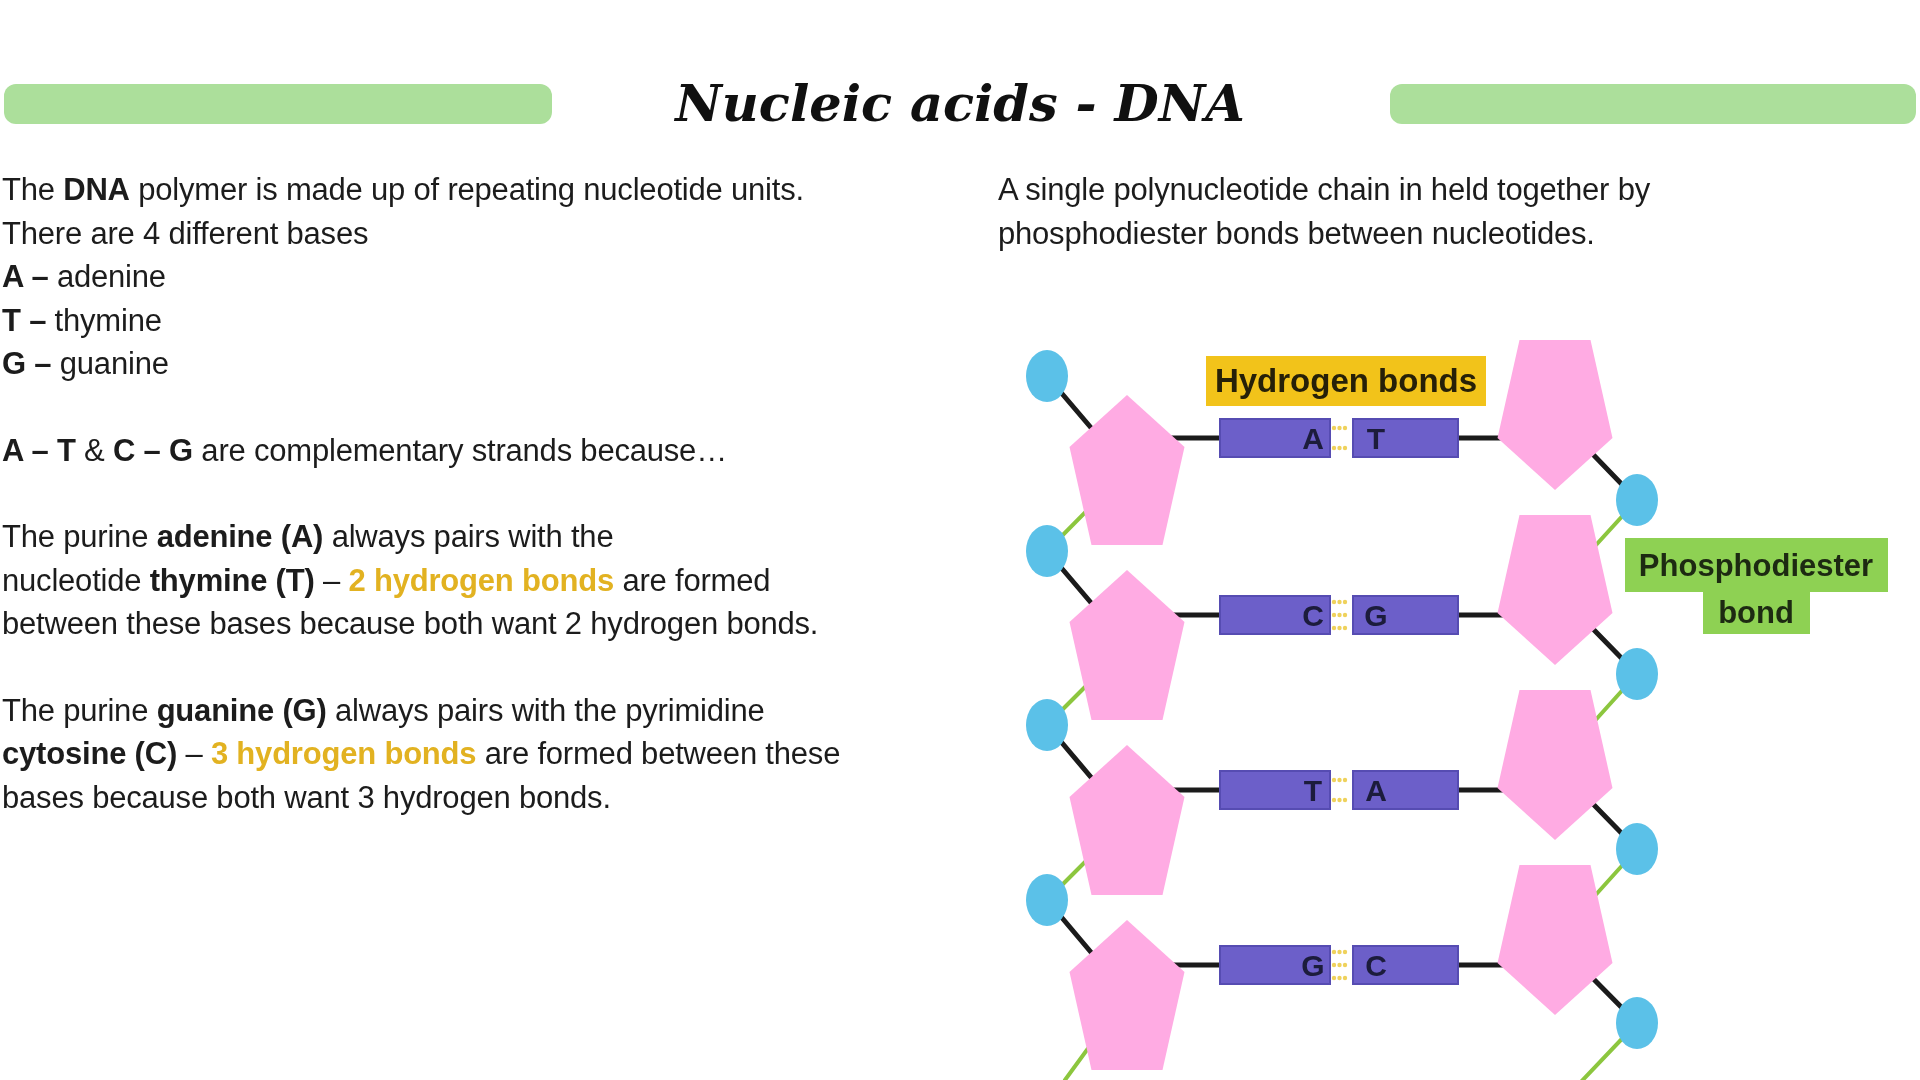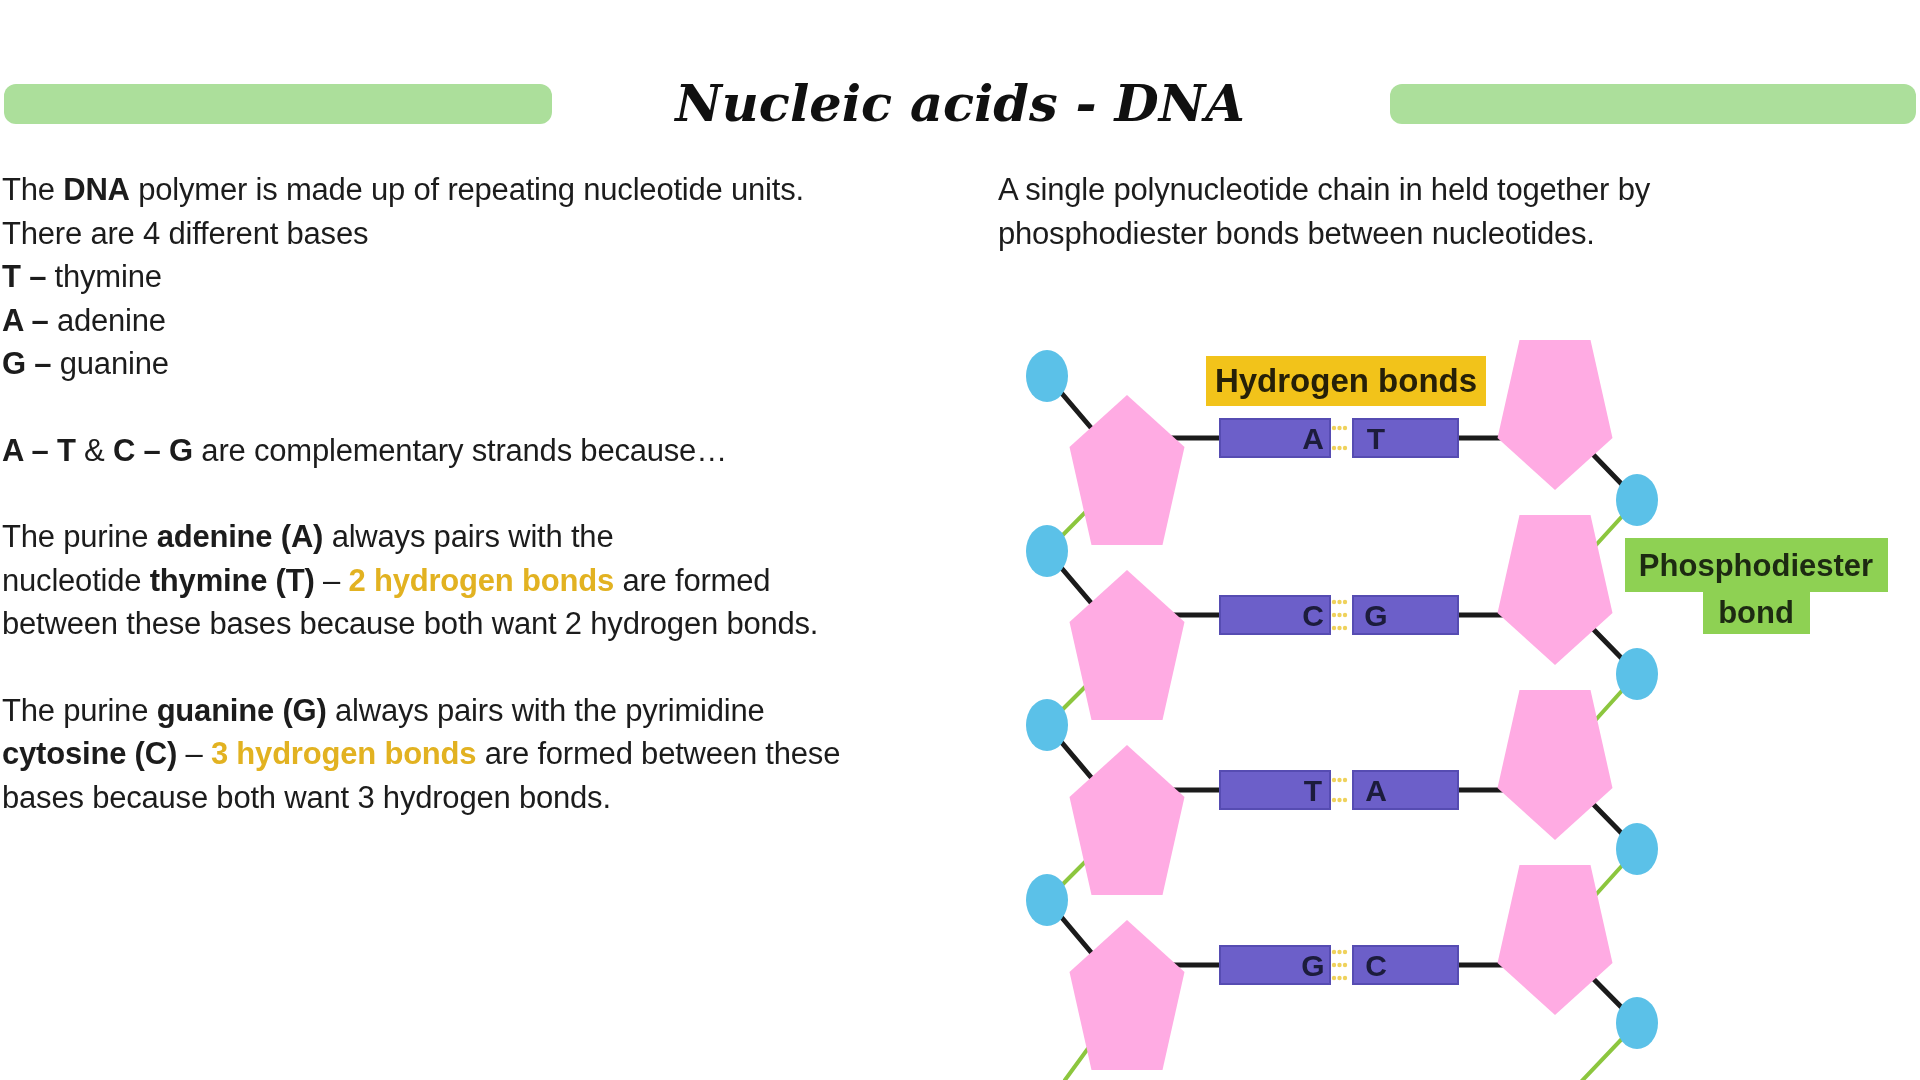--- a/index.html
+++ b/index.html
@@ -30,22 +30,22 @@
 <body style="color: rgb(28, 28, 28);">
 
 <div class="title-bar left" style="background: rgb(172, 223, 155);"></div>
 <div class="title-bar right" style="background: rgb(172, 223, 155);"></div>
 <h1 class="page-title">Nucleic acids - DNA</h1>
 
 <div class="text-col left">
   <div class="para">
       <div class="line"><span>The </span><span class="b">DNA</span><span> polymer is made up of repeating nucleotide units.</span></div>
       <div class="line"><span>There are 4 different bases</span></div>
+      <div class="line"><span class="b">A – </span><span>adenine</span></div>
       <div class="line"><span class="b">T – </span><span>thymine</span></div>
-      <div class="line"><span class="b">A – </span><span>adenine</span></div>
       <div class="line"><span class="b">G – </span><span>guanine</span></div>
     </div>
   <div class="para">
       <div class="line"><span class="b">A – T</span><span> &amp; </span><span class="b">C – G</span><span> are complementary strands because…</span></div>
     </div>
   <div class="para">
       <div class="line"><span>The purine </span><span class="b">adenine (A)</span><span> always pairs with the</span></div>
       <div class="line"><span>nucleotide </span><span class="b">thymine (T)</span><span> – </span><span class="b" style="color: rgb(226, 178, 33); text-align: center;">2 hydrogen bonds</span><span> are formed</span></div>
       <div class="line"><span>between these bases because both want 2 hydrogen bonds.</span></div>
     </div>

